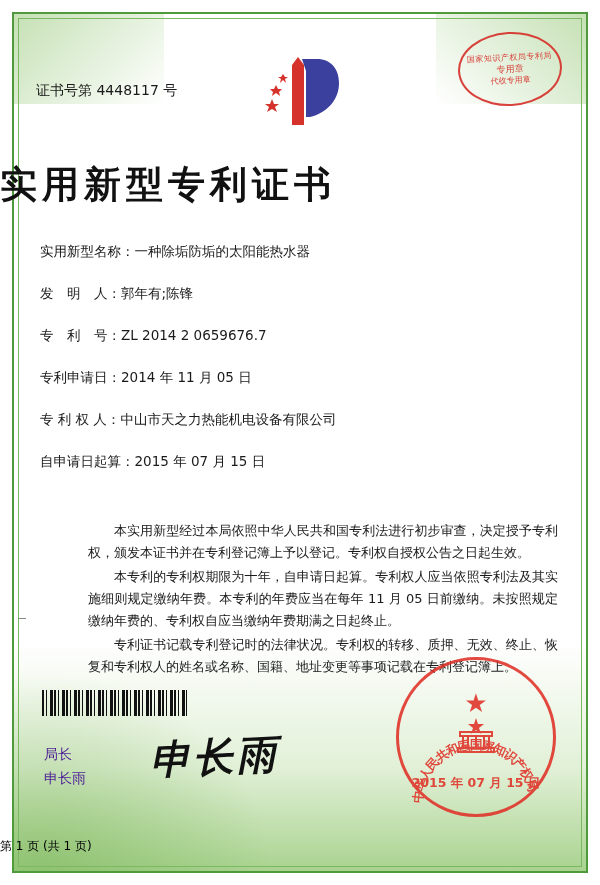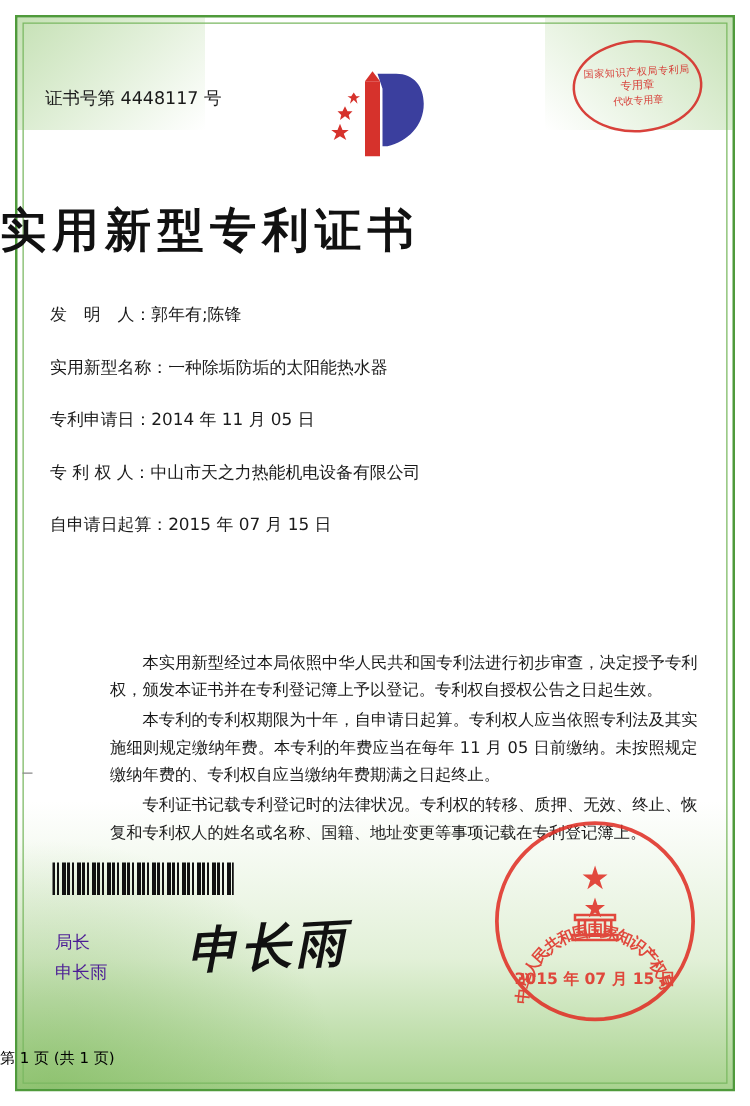--- a/index.html
+++ b/index.html
@@ -68,21 +68,21 @@
   }
   .seal-oval .arc-top {
     font-size: 8px; letter-spacing: .5px; line-height: 11px;
     width: 96px; text-align: center;
   }
   .seal-oval .mid { font-size: 9px; line-height: 12px; text-align:center;}
   .seal-oval .arc-bottom { font-size: 8px; line-height: 11px; }
 
   
   .cert-number {
-    position: absolute; left: 36px; top: 70px;
+    position: absolute; left: 36px; top: 82px;
     font-size: 14px; color: #1a1a1a;
     font-family: "DejaVu Sans", "Liberation Sans", sans-serif;
   }
 
   .title {
     position: absolute; left: 0; right: 0; top: 160px;
     text-align: left;
     font-size: 37px; font-weight: bold; letter-spacing: 5px;
     color: #111;
     font-family: "DejaVu Sans", "Liberation Sans", sans-serif;
@@ -203,24 +203,27 @@
     <div class="mid">专用章</div>
     <div class="arc-bottom">代收专用章</div>
   </div>
 
   <div class="cert-number">证书号第 4448117 号</div>
 
   <div class="title">实用新型专利证书</div>
 
   <div class="fields">
     <div class="field">
+      <span class="label">实用新型名称：</span><span class="value">一种除垢防垢的太阳能热水器</span>
+    </div>
+    <div class="field">
       <span class="label">发　明　人：</span><span class="value">郭年有;陈锋</span>
     </div>
     <div class="field">
-      <span class="label">实用新型名称：</span><span class="value">一种除垢防垢的太阳能热水器</span>
+      <span class="label">专　利　号：</span><span class="value">ZL 2014 2 0659676.7</span>
     </div>
     <div class="field">
       <span class="label">专利申请日：</span><span class="value">2014 年 11 月 05 日</span>
     </div>
     <div class="field">
       <span class="label">专 利 权 人：</span><span class="value">中山市天之力热能机电设备有限公司</span>
     </div>
     <div class="field">
       <span class="label">自申请日起算：</span><span class="value">2015 年 07 月 15 日</span>
     </div>

